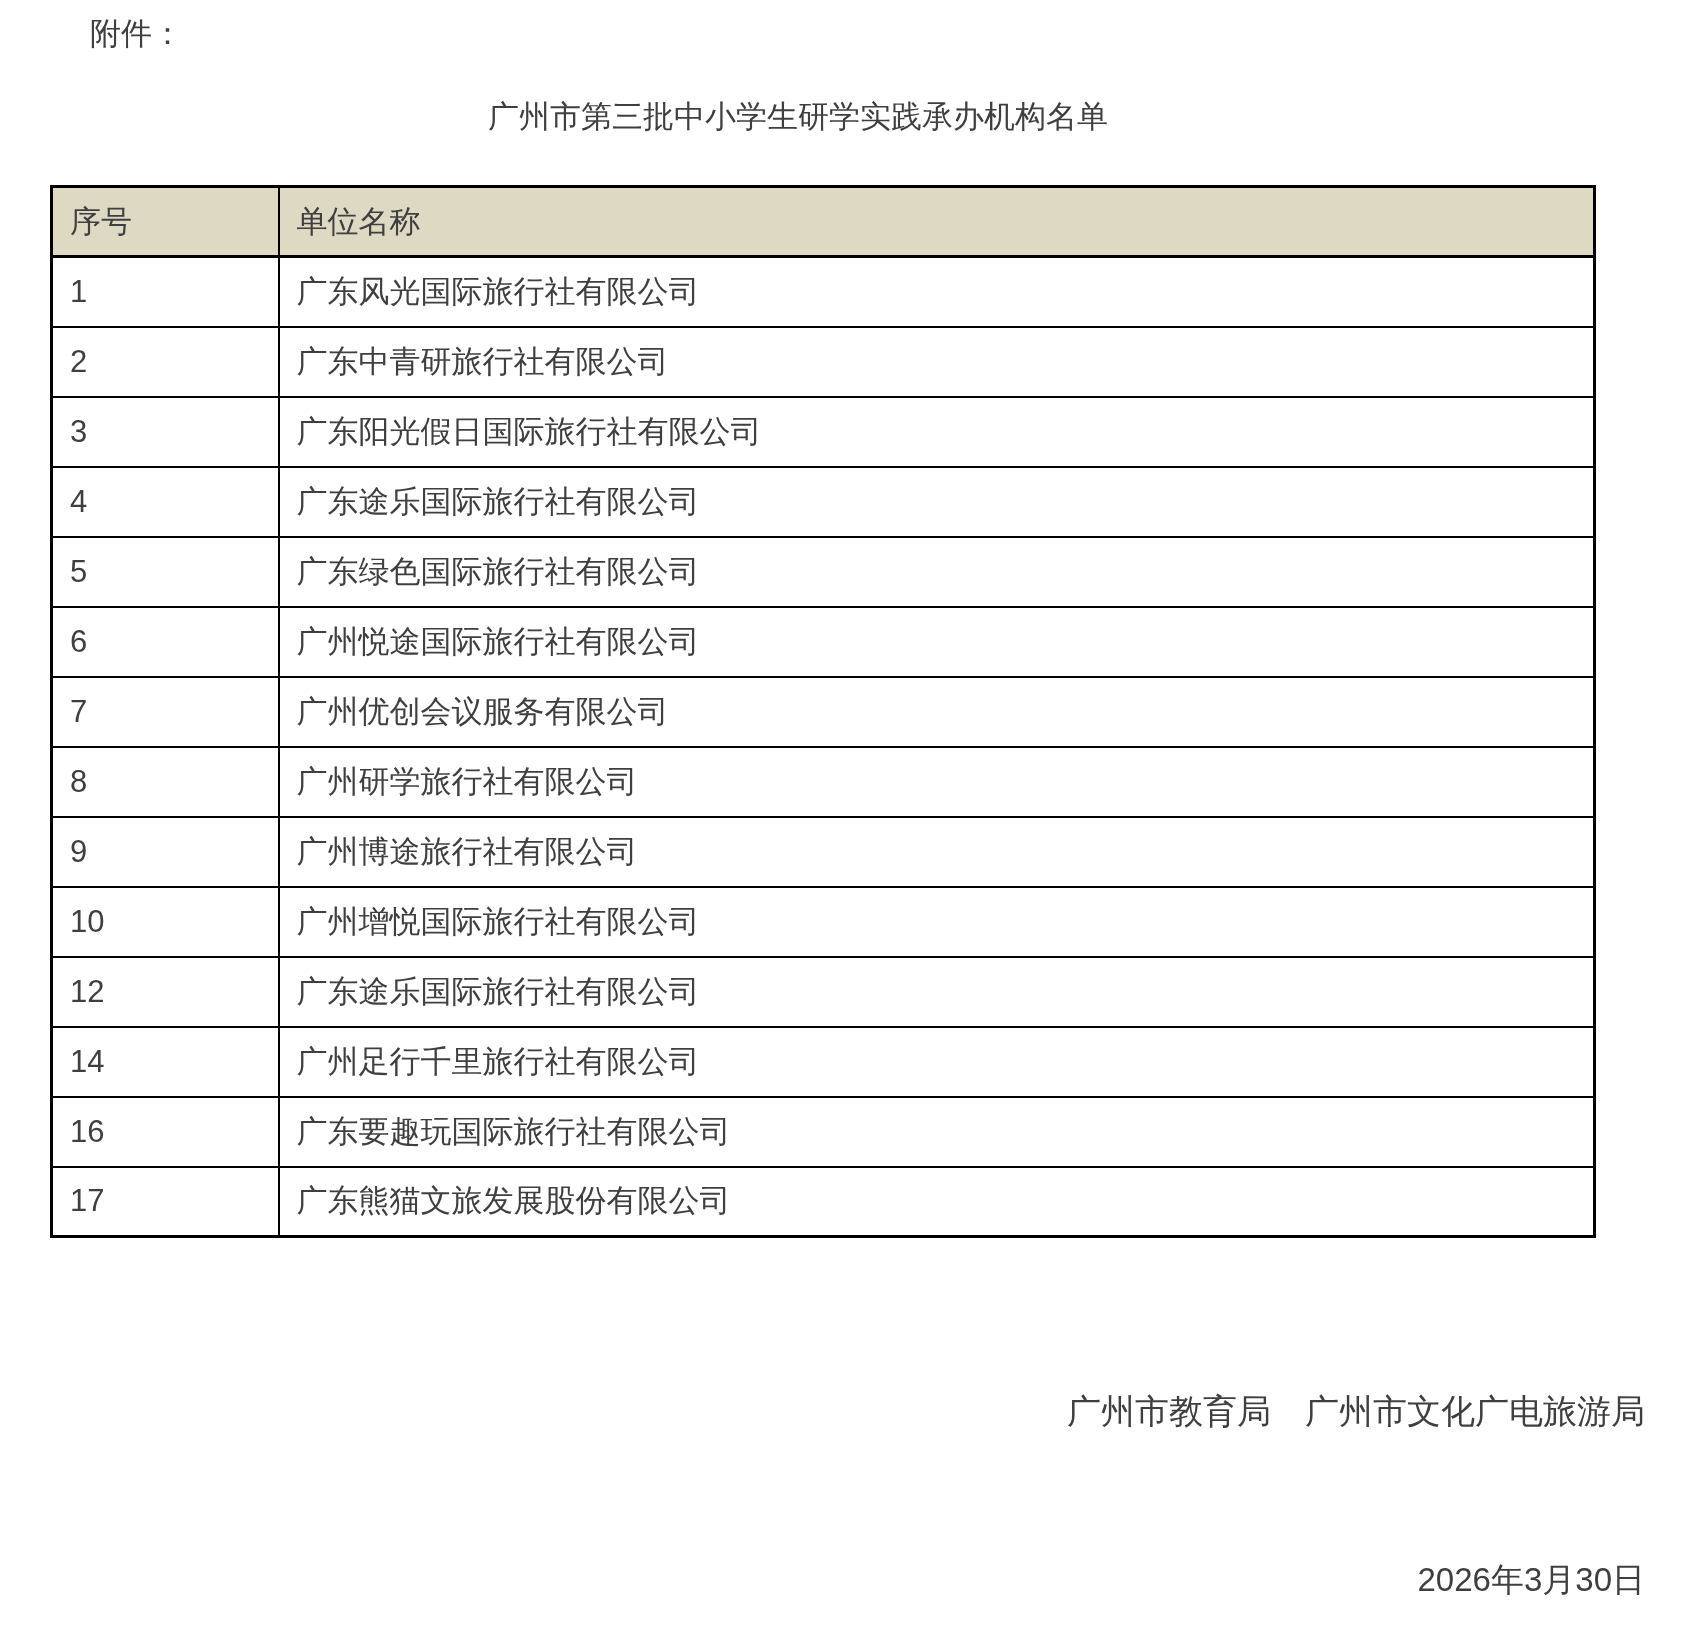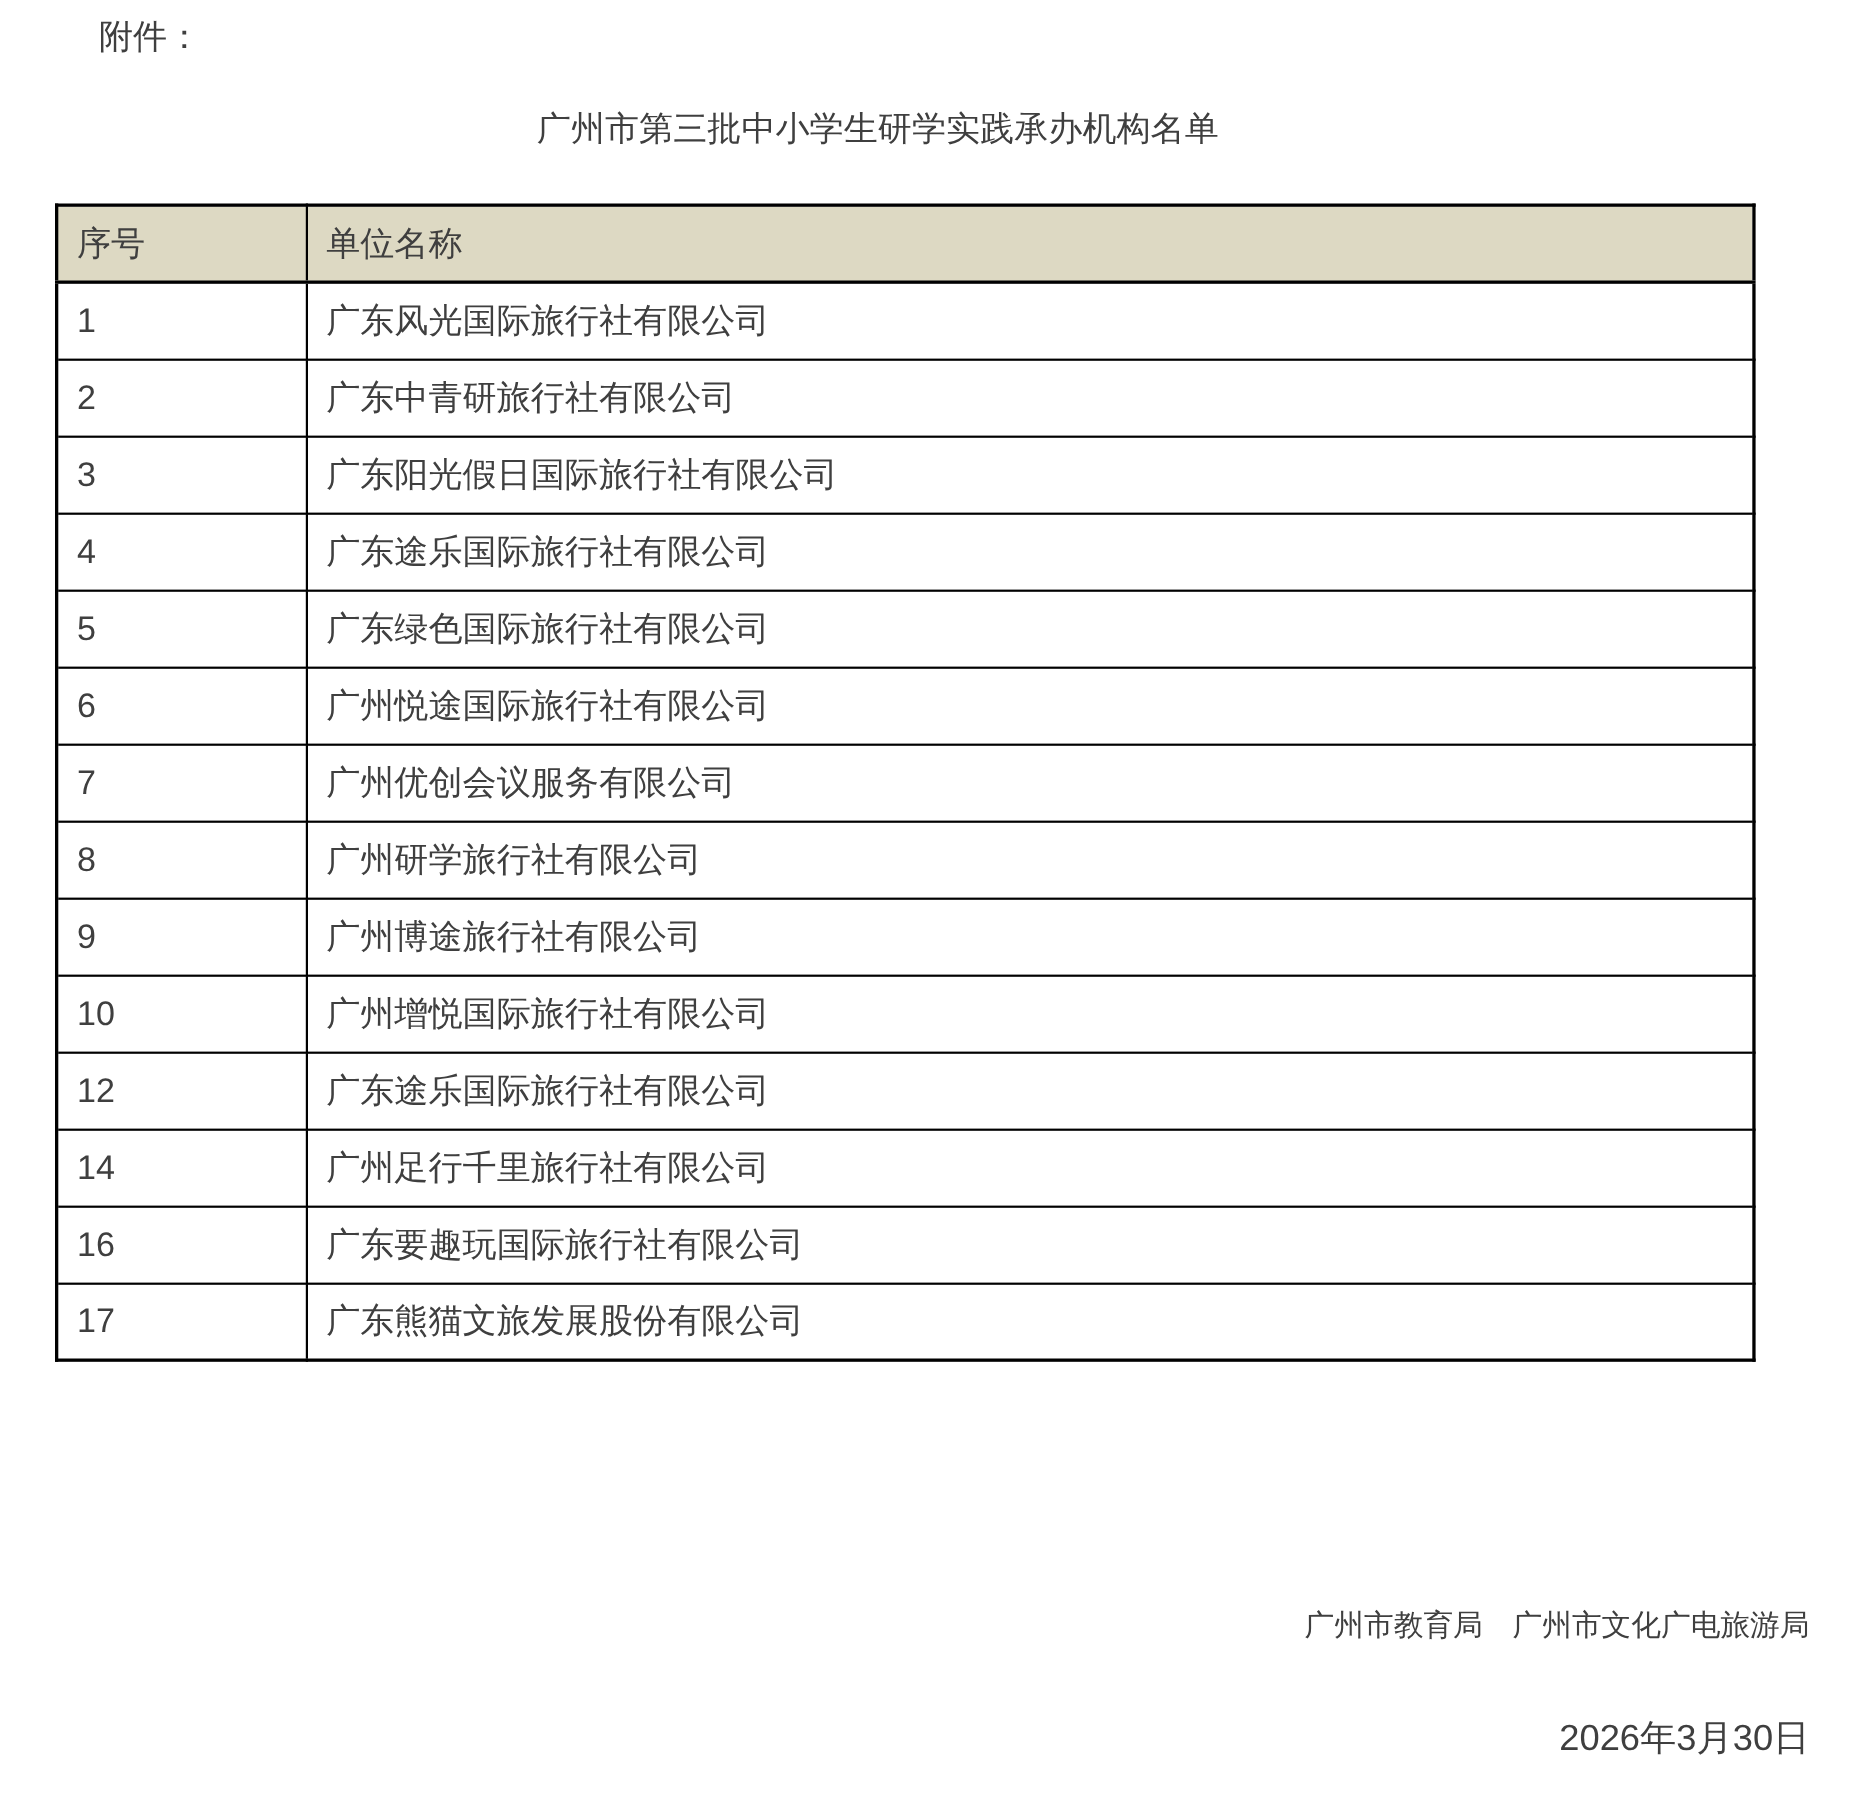--- a/index.html
+++ b/index.html
@@ -59,23 +59,23 @@
     vertical-align: middle;
     white-space: nowrap;
     overflow: hidden;
   }
   table.org-table th {
     background: var(--header-bg);
     border-bottom: 3px solid var(--border-color);
   }
   .issuers-line {
     position: absolute;
-    top: 1455px;
+    top: 1389px;
     right: 37px;
-    font-size: 27px;
+    font-size: 34px;
     line-height: 44px;
   }
   .date-line {
     position: absolute;
     top: 1558px;
     right: 37px;
     font-size: 33px;
     line-height: 44px;
   }
 </style>

